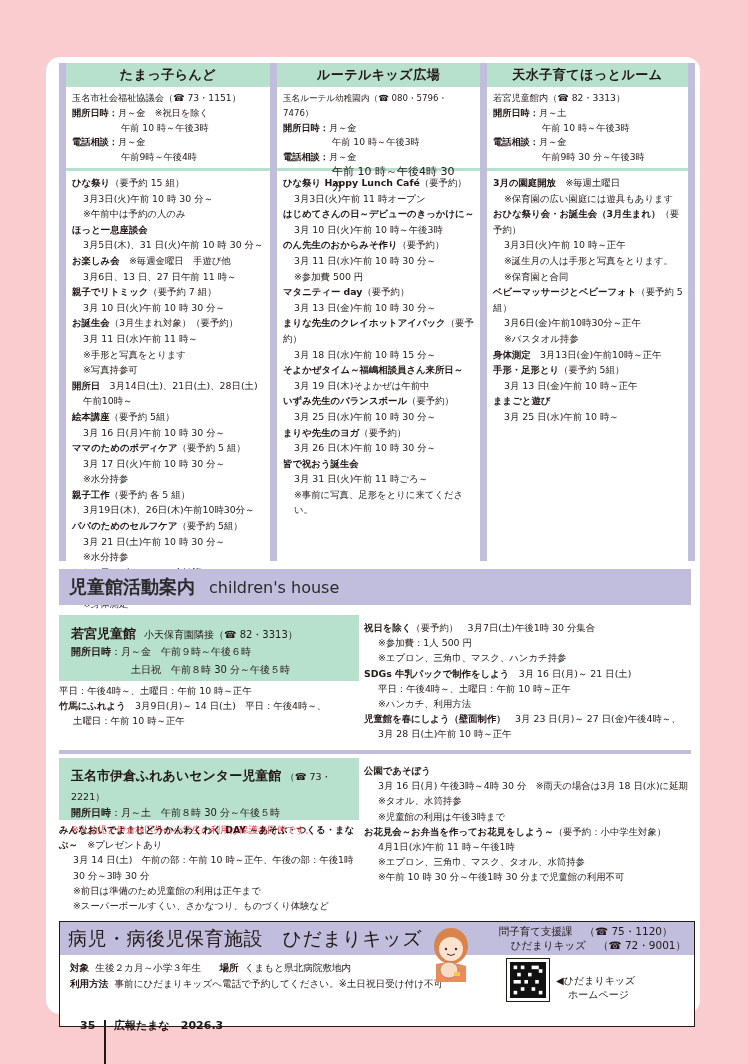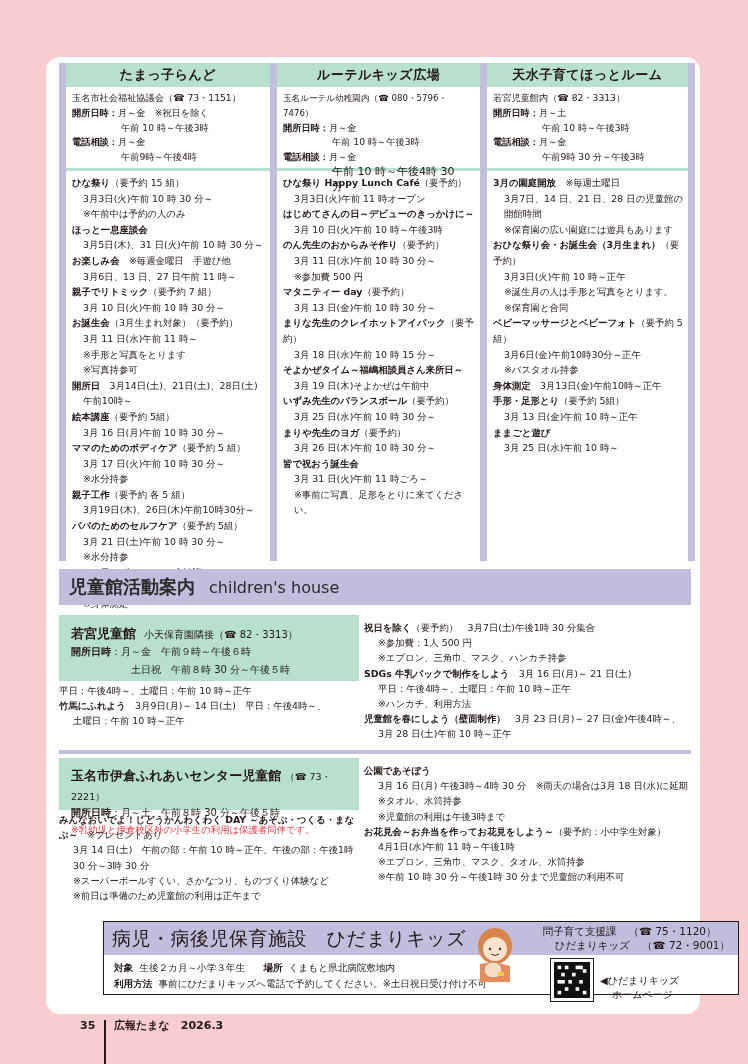--- a/index.html
+++ b/index.html
@@ -63,22 +63,22 @@
   .ch-warn { font-size: 9.4px; color: #e8383d; line-height: 15px; }
   .ev { font-size: 9.4px; line-height: 15.2px; }
   .ev .t { font-weight: bold; }
   .ev .ind { padding-left: 14px; }
   .divider-line {
     position: absolute; left: 59px; top: 750px; width: 632px; height: 4px;
     background: #c1bddd;
   }
   
   .bottom-box {
-    position: absolute; left: 59px; top: 921px; width: 636px; height: 74px;
-    border: 1.5px solid #231815; background: #fff; margin-left: 44px;
+    position: absolute; left: 59px; top: 921px; width: 636px; height: 106px;
+    border: 1.5px solid #231815; background: #fff;
   }
   .bottom-head {
     height: 33px; background: #c1bddd; position: relative;
     display: flex; align-items: center; padding-left: 8px;
   }
   .bottom-title { font-size: 19px; color: #231815; letter-spacing: 0.5px; }
   .contact {
     position: absolute; right: 8px; top: 2px; font-size: 10.5px; line-height: 14px; text-align: left;
   }
   .contact-row { display: flex; gap: 12px; }
@@ -181,21 +181,20 @@
     <div class="col-head">天水子育てほっとルーム</div>
     <div class="col-info">
       <div>若宮児童館内（☎ 82・3313）</div>
       <div><span class="lbl">開所日時：</span><span>月～土</span></div>
       <div class="indent-info">午前 10 時～午後3時</div>
       <div><span class="lbl">電話相談：</span><span>月～金</span></div>
       <div class="indent-info">午前9時 30 分～午後3時</div>
     </div>
     <div class="col-body">
         <div class="ev-title"><span>3月の園庭開放</span><span class="nb">　※毎週土曜日</span></div>
-        <div class="ev-line">3月7日、14 日、21 日、28 日の児童館の開館時間</div>
         <div class="ev-note">※保育園の広い園庭には遊具もあります</div>
         <div class="ev-title"><span>おひな祭り会・お誕生会（3月生まれ）</span><span class="nb">（要予約）</span></div>
         <div class="ev-line">3月3日(火)午前 10 時～正午</div>
         <div class="ev-note">※誕生月の人は手形と写真をとります。</div>
         <div class="ev-note">※保育園と合同</div>
         <div class="ev-title"><span>ベビーマッサージとベビーフォト</span><span class="nb">（要予約 5組）</span></div>
         <div class="ev-line">3月6日(金)午前10時30分～正午</div>
         <div class="ev-note">※バスタオル持参</div>
         <div class="ev-title"><span>身体測定</span><span class="nb">　3月13日(金)午前10時～正午</span></div>
         <div class="ev-title"><span>手形・足形とり</span><span class="nb">（要予約 5組）</span></div>
@@ -232,30 +231,30 @@
       <div class="ind">平日：午後4時～、土曜日：午前 10 時～正午</div>
       <div class="ind">※ハンカチ、利用方法</div>
       <div><span class="t">児童館を春にしよう（壁面制作）</span><span>　3月 23 日(月)～ 27 日(金)午後4時～、</span></div>
       <div class="ind">3月 28 日(土)午前 10 時～正午</div>
     </div>
 </div>
 
 <div class="divider-line"></div>
 
 <div class="ch-block" style="left:59px; top:758px; width:300px;">
-  <div class="green-box" style="height:52px; padding-top:7px;">
+  <div class="green-box" style="height:62px; padding-top:7px;">
     <div><span class="ch-name">玉名市伊倉ふれあいセンター児童館</span><span style="font-size:9.5px; margin-left:4px;">（☎ 73・2221）</span></div>
     <div class="ch-line"><span class="lbl">開所日時</span><span>：月～土　午前８時 30 分～午後５時</span></div>
     <div class="ch-warn">※乳幼児と伊倉校区外の小学生の利用は保護者同伴です。</div>
   </div>
   <div class="ev" style="padding-top:2px;">
       <div><span class="t">みんなおいでよ！じどうかんわくわく DAY ～あそぶ・つくる・まなぶ～</span><span>　※プレゼントあり</span></div>
       <div class="ind">3月 14 日(土)　午前の部：午前 10 時～正午、午後の部：午後1時 30 分～3時 30 分</div>
+      <div class="ind">※前日は準備のため児童館の利用は正午まで</div>
       <div class="ind">※スーパーボールすくい、さかなつり、ものづくり体験など</div>
-      <div class="ind">※前日は準備のため児童館の利用は正午まで</div>
     </div>
 </div>
 <div class="ch-block" style="left:364px; top:763px; width:332px;">
   <div class="ev">
       <div><span class="t">公園であそぼう</span><span></span></div>
       <div class="ind">3月 16 日(月) 午後3時～4時 30 分　※雨天の場合は3月 18 日(水)に延期</div>
       <div class="ind">※タオル、水筒持参</div>
       <div class="ind">※児童館の利用は午後3時まで</div>
       <div><span class="t">お花見会～お弁当を作ってお花見をしよう～</span><span>（要予約：小中学生対象）</span></div>
       <div class="ind">4月1日(水)午前 11 時～午後1時</div>

